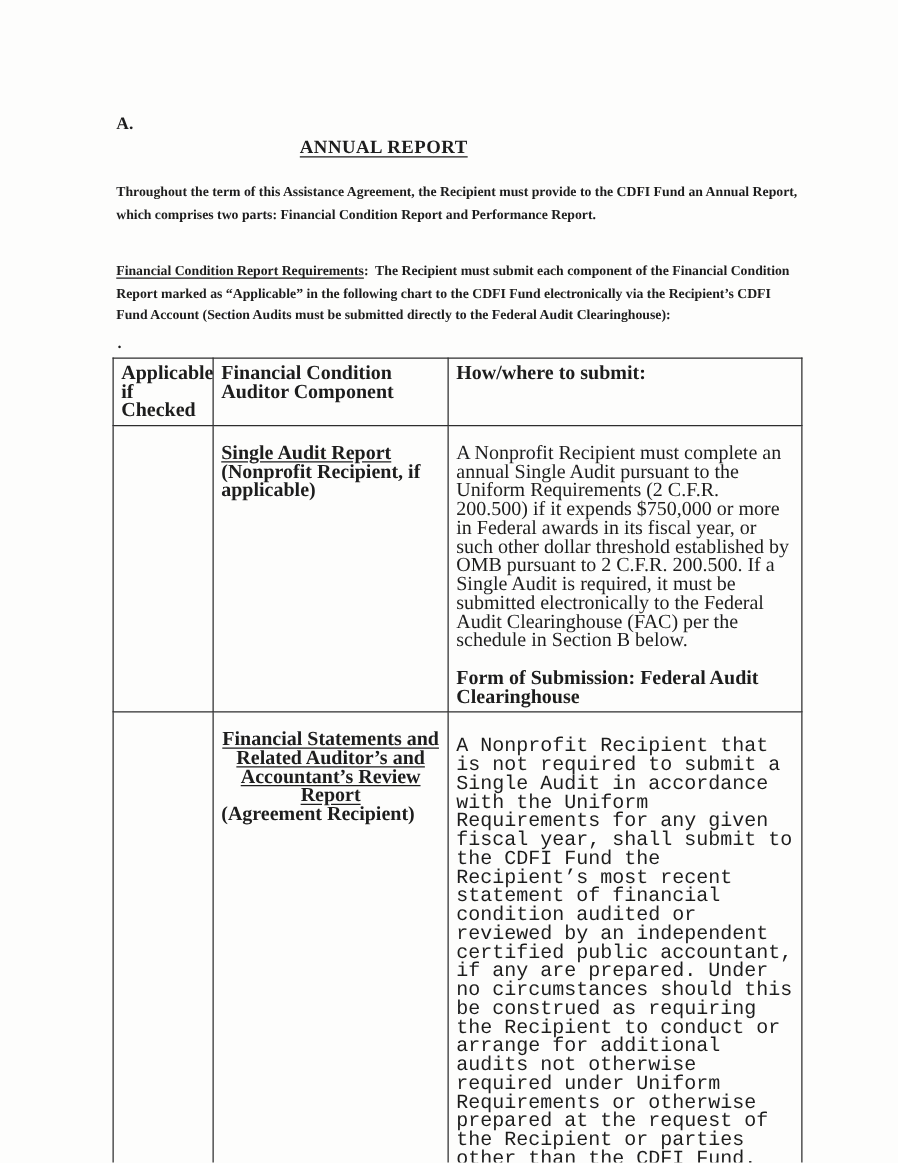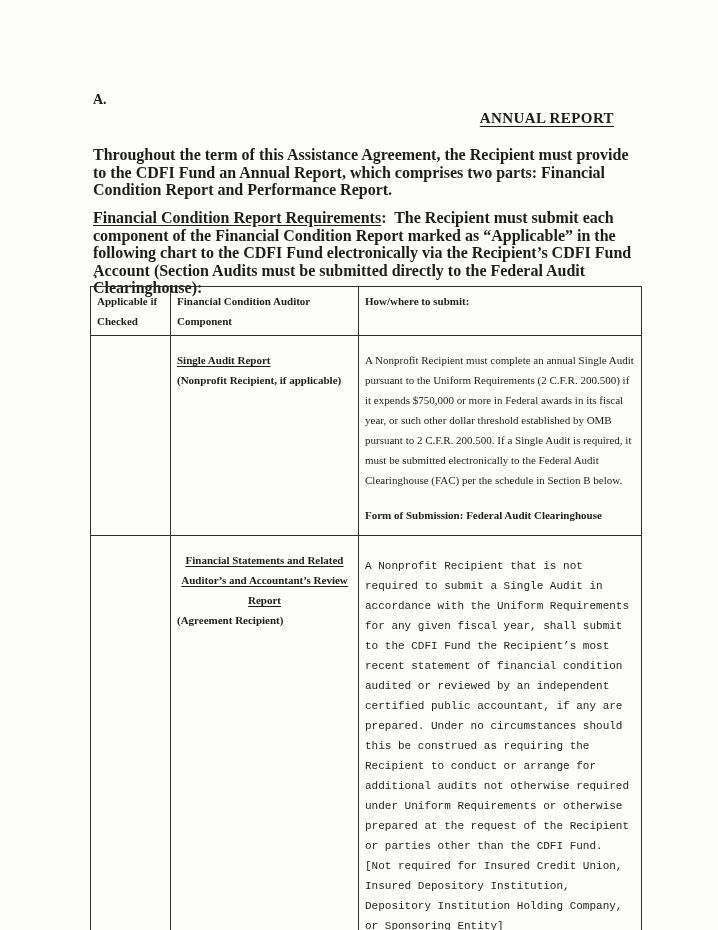--- a/index.html
+++ b/index.html
@@ -15,47 +15,47 @@
     color:var(--ink);
     position:relative;
   }
   .page{position:absolute;inset:0;}
   .section-letter{
     position:absolute;left:93px;top:92px;
     font-weight:bold;font-size:14px;
   }
   .doc-title{
     position:absolute;left:0;top:110px;width:614px;
-    text-align:right;font-weight:bold;font-size:15px;
+    text-align:center;font-weight:bold;font-size:15px;
     letter-spacing:0.4px;
     text-decoration:underline;
     text-underline-offset:3px;
   }
   .para{
     position:absolute;left:93px;width:546px;
-    font-weight:bold;font-size:16px;line-height:17.6px;
+    font-weight:bold;font-size:11px;line-height:17.6px;
     white-space:pre-wrap;
   }
   .para-intro{top:146px;}
   .para-req{top:209px;}
   .u{text-decoration:underline;text-underline-offset:2px;}
   .stray-dot{
     position:absolute;left:94px;top:266px;
     font-weight:bold;font-size:13px;
   }
   table.fcr{
     position:absolute;left:90px;top:286px;
     width:551px;table-layout:fixed;
     border-collapse:collapse;
   }
   table.fcr th,table.fcr td{
     border:1.5px solid var(--line);
     vertical-align:top;text-align:left;
     padding:3px 6px 4px 6px;
-    font-size:11px;line-height:20px;
+    font-size:16px;line-height:15px;
   }
   col.c1{width:80px;}
   col.c2{width:188px;}
   col.c3{width:283px;}
   table.fcr th{font-weight:bold;height:39px;padding-top:4px;}
   tr.row-1 td{height:200px;}
   tr.row-2 td{height:294px;}
   .comp-title{
     font-weight:bold;
     text-decoration:underline;

